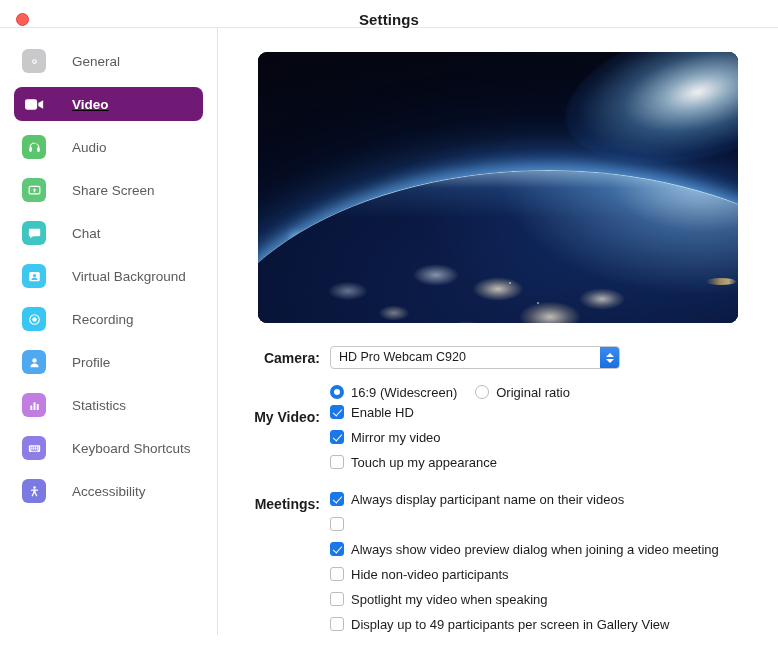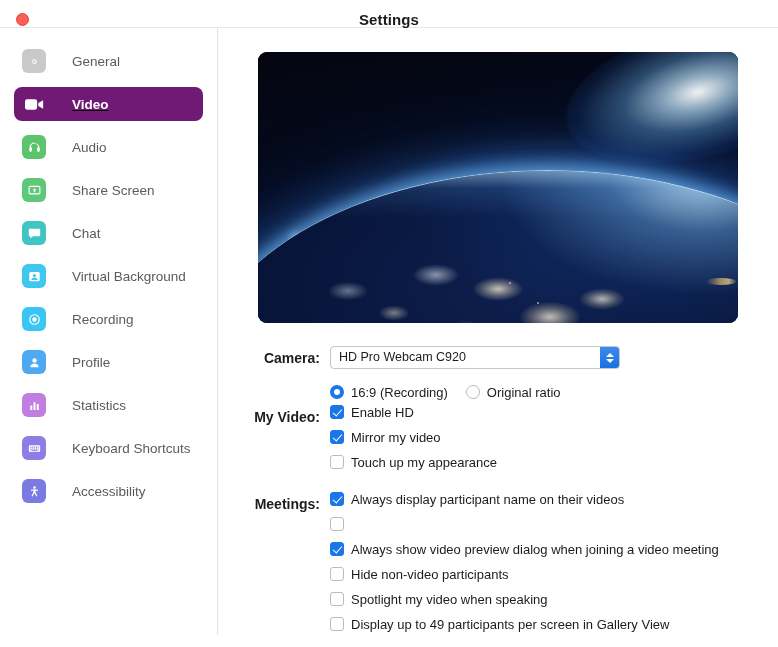--- a/index.html
+++ b/index.html
@@ -576,21 +576,21 @@
         </div>
       </div>
 
       <div style="height:9px"></div>
 
       <div class="row">
         <div class="row-label"></div>
         <div class="row-field">
           <div class="radio-line">
             <span class="radio on"></span>
-            <span class="opt-label">16:9 (Recording)</span>
+            <span class="opt-label">16:9 (Widescreen)</span>
             <span class="radio"></span>
             <span class="opt-label">Original ratio</span>
           </div>
         </div>
       </div>
 
       <div class="row">
         <div class="row-label">My Video:</div>
         <div class="row-field">
 

